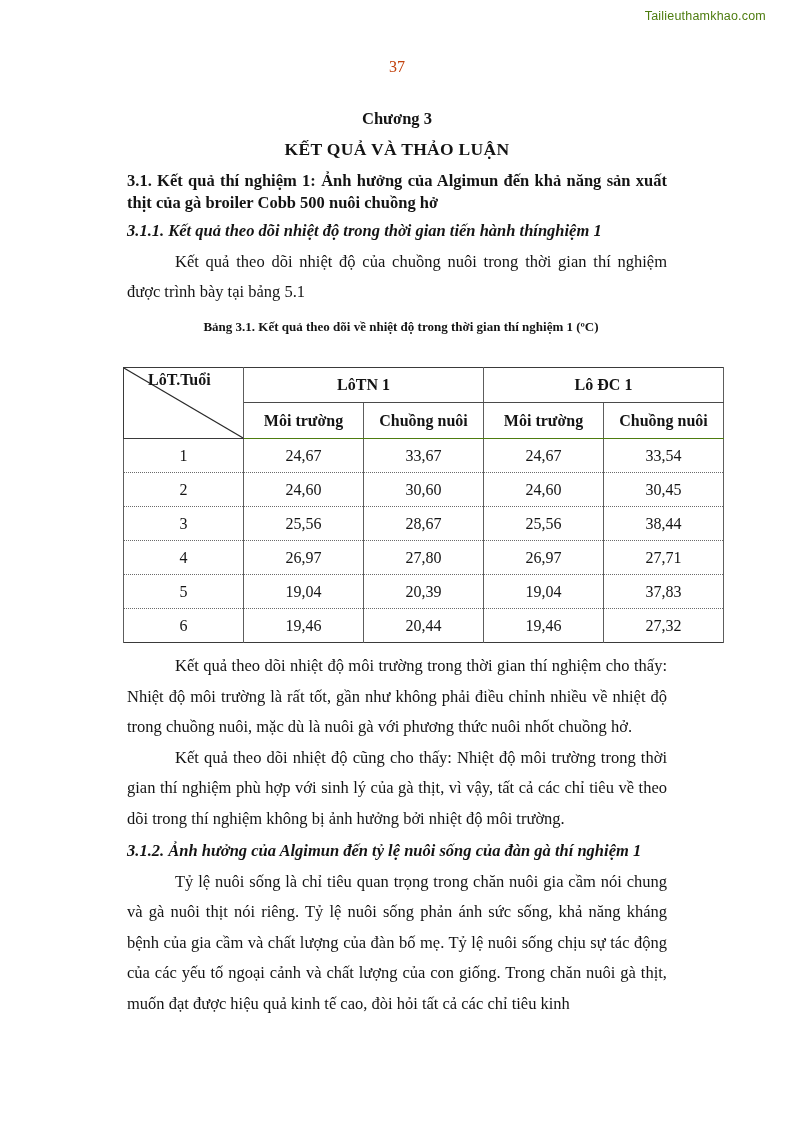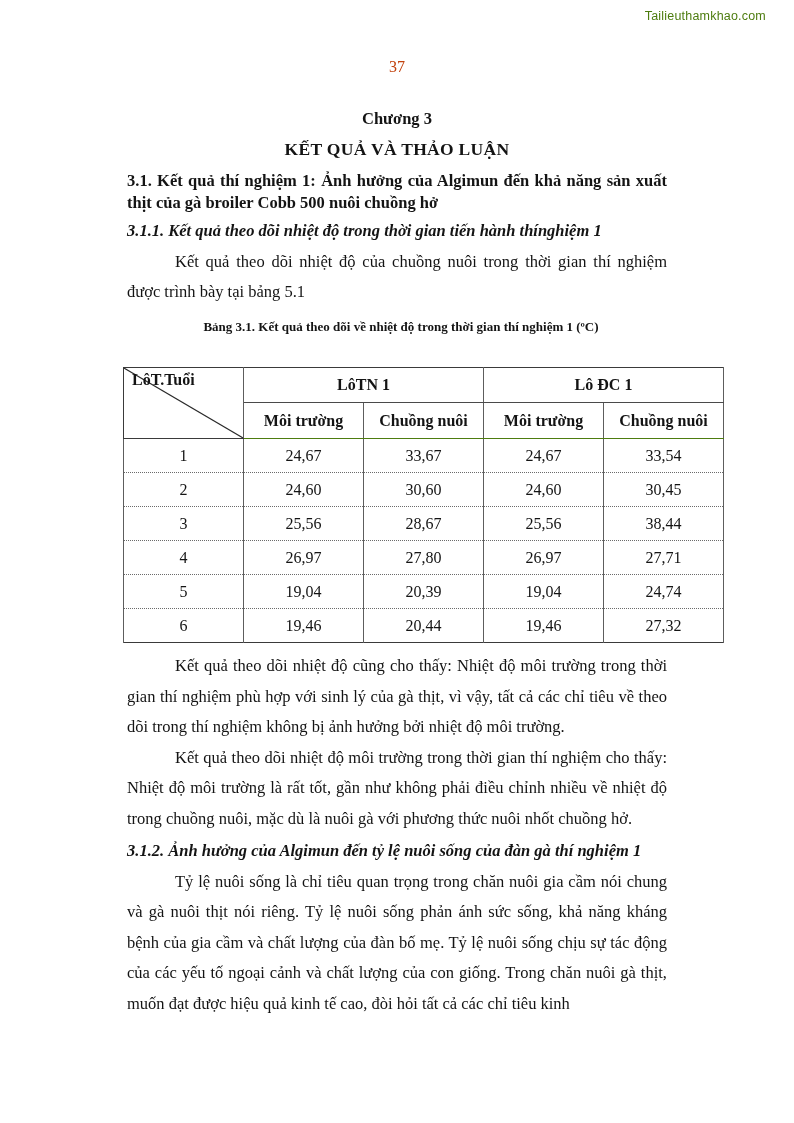--- a/index.html
+++ b/index.html
@@ -150,21 +150,21 @@
   
   th.corner {
     position: relative;
     border-bottom: 1px solid #3a3a3a !important;
     border-left: none !important;
     border-top: none !important;
     overflow: hidden;
   }
   th.corner .corner-label {
     position: absolute;
-    left: 8px;
+    left: 24px;
     top: 3px;
     font-weight: bold;
     font-size: 16px;
     white-space: nowrap;
   }
   th.corner svg {
     position: absolute;
     left: 0;
     top: 0;
     width: 100%;
@@ -252,33 +252,33 @@
           <td>26,97</td>
           <td>27,80</td>
           <td>26,97</td>
           <td>27,71</td>
         </tr>
         <tr class="data-row">
           <td>5</td>
           <td>19,04</td>
           <td>20,39</td>
           <td>19,04</td>
-          <td>24,74</td>
+          <td>37,83</td>
         </tr>
         <tr class="data-row">
           <td>6</td>
           <td>19,46</td>
           <td>20,44</td>
           <td>19,46</td>
           <td>27,32</td>
         </tr>
       </tbody>
     </table>
   </div>
 
   <div class="lower">
+    <p class="body">Kết quả theo dõi nhiệt độ môi trường trong thời gian thí nghiệm cho thấy: Nhiệt độ môi trường là rất tốt, gần như không phải điều chỉnh nhiều về nhiệt độ trong chuồng nuôi, mặc dù là nuôi gà với phương thức nuôi nhốt chuồng hở.</p>
     <p class="body tight">Kết quả theo dõi nhiệt độ cũng cho thấy: Nhiệt độ môi trường trong thời gian thí nghiệm phù hợp với sinh lý của gà thịt, vì vậy, tất cả các chỉ tiêu về theo dõi trong thí nghiệm không bị ảnh hưởng bởi nhiệt độ môi trường.</p>
-    <p class="body">Kết quả theo dõi nhiệt độ môi trường trong thời gian thí nghiệm cho thấy: Nhiệt độ môi trường là rất tốt, gần như không phải điều chỉnh nhiều về nhiệt độ trong chuồng nuôi, mặc dù là nuôi gà với phương thức nuôi nhốt chuồng hở.</p>
     <div class="h3">3.1.2. Ảnh hưởng của Algimun đến tỷ lệ nuôi sống của đàn gà thí nghiệm 1</div>
     <p class="body">Tỷ lệ nuôi sống là chỉ tiêu quan trọng trong chăn nuôi gia cầm nói chung và gà nuôi thịt nói riêng. Tỷ lệ nuôi sống phản ánh sức sống, khả năng kháng bệnh của gia cầm và chất lượng của đàn bố mẹ. Tỷ lệ nuôi sống chịu sự tác động của các yếu tố ngoại cảnh và chất lượng của con giống. Trong chăn nuôi gà thịt, muốn đạt được hiệu quả kinh tế cao, đòi hỏi tất cả các chỉ tiêu kinh</p>
   </div>
 
 </div>
 
 </body></html>

